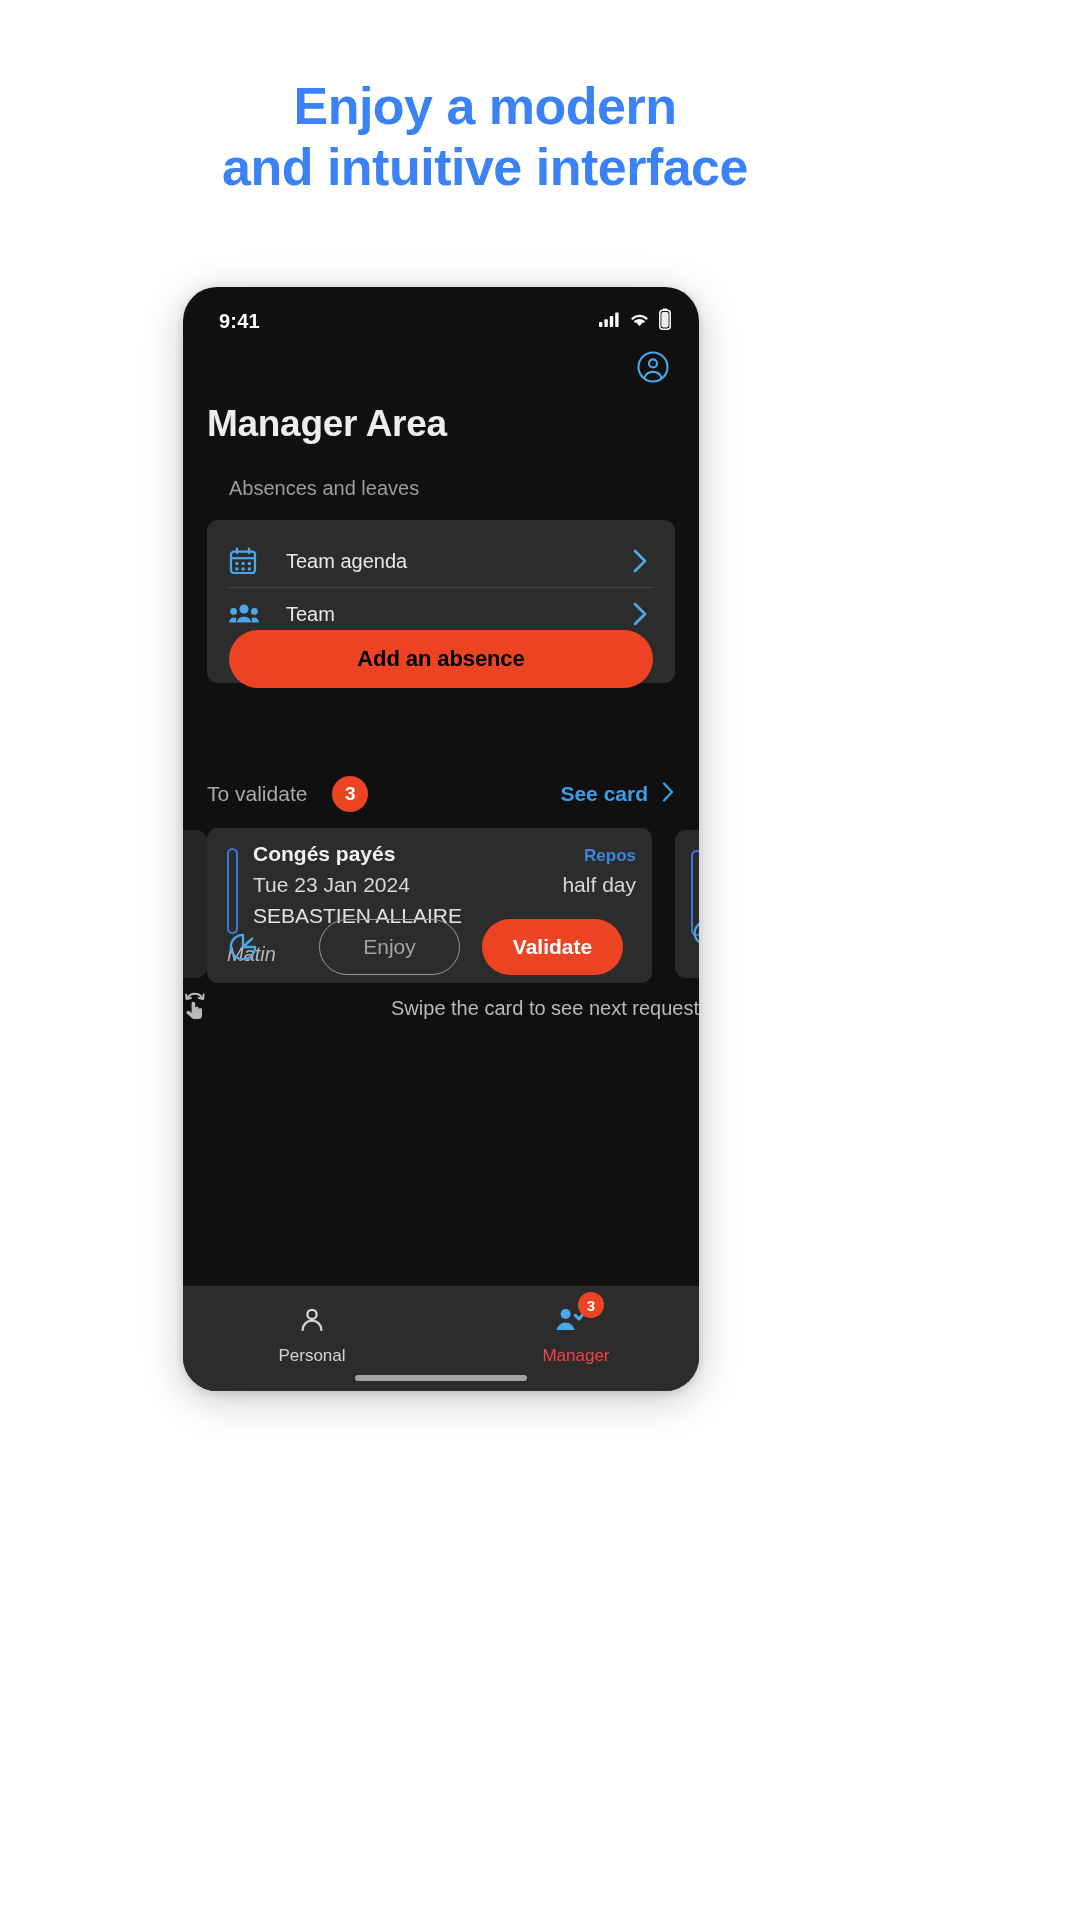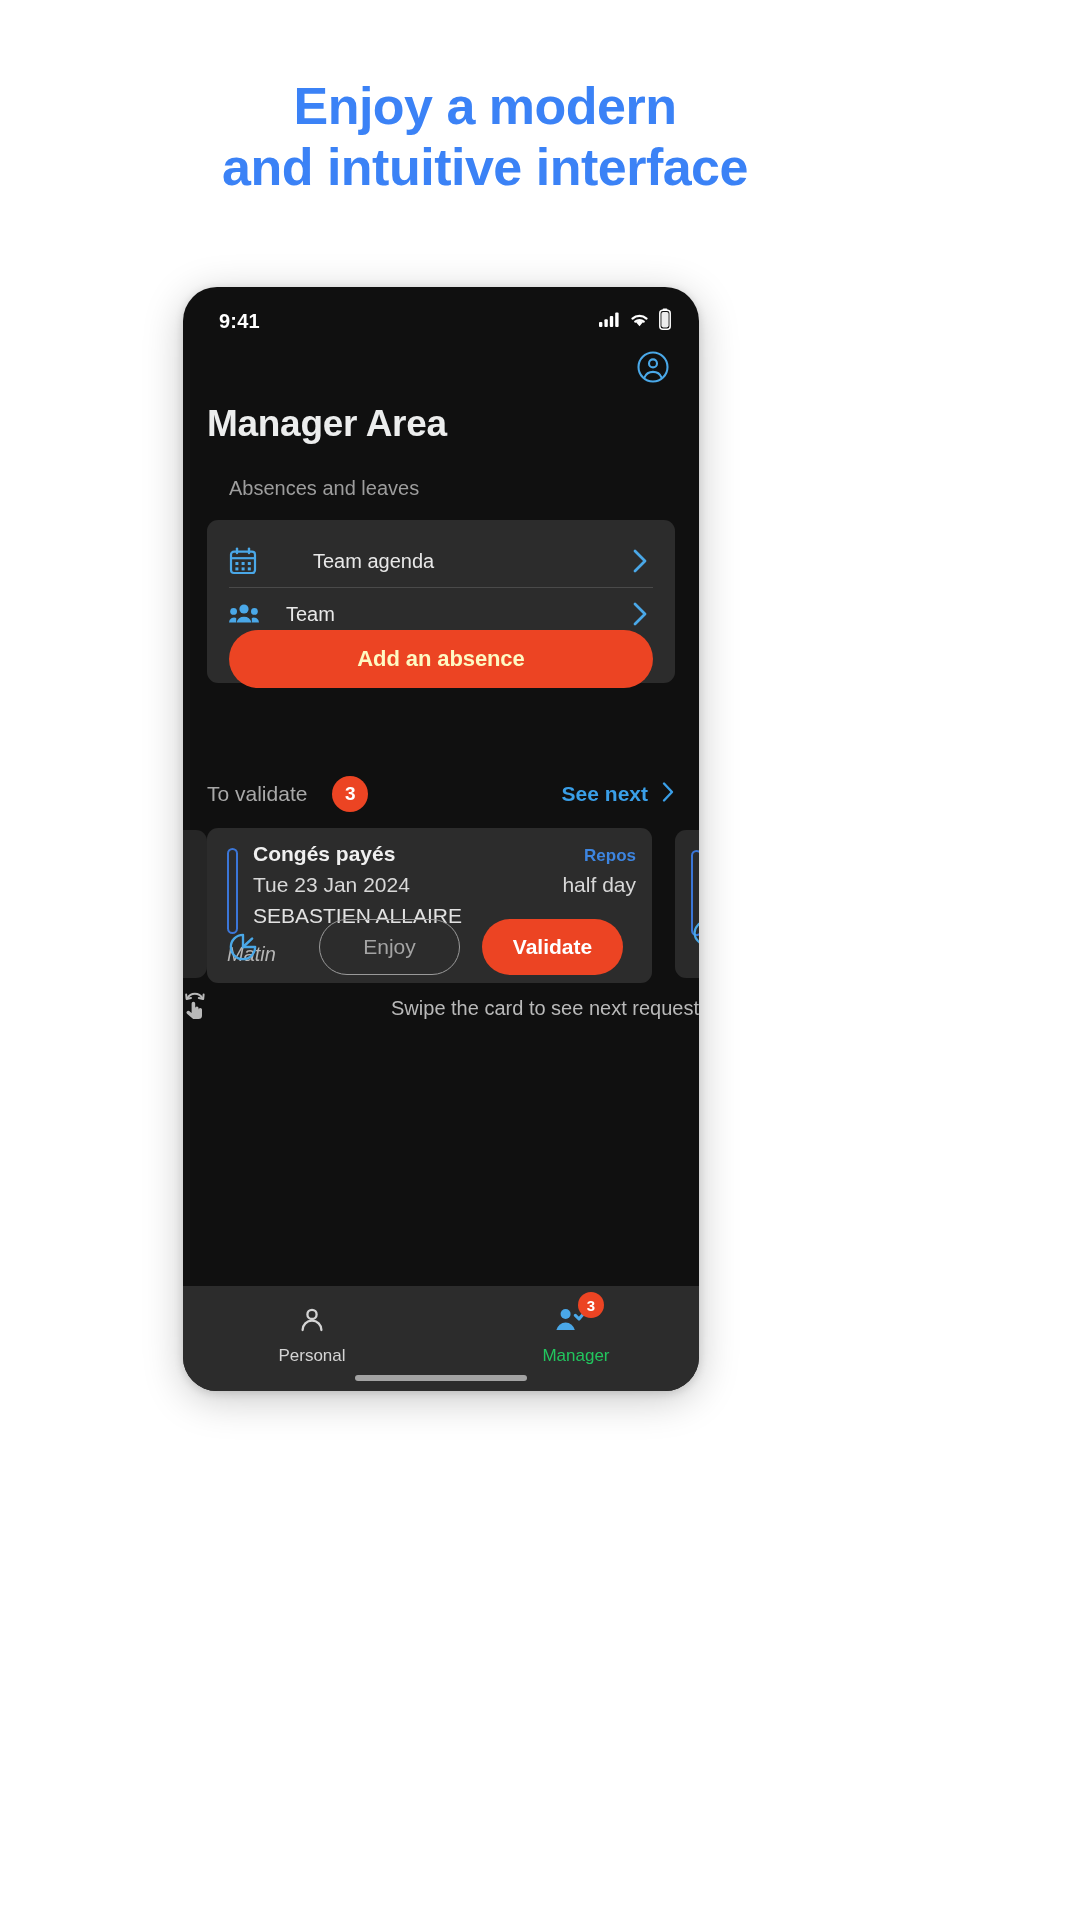--- a/index.html
+++ b/index.html
@@ -116,21 +116,21 @@
     border-radius: 11px;
   }
   .menu-row {
     position: relative;
     height: 52px;
     display: flex;
     align-items: center;
     padding: 0 26px 0 22px;
     cursor: pointer;
   }
-  .menu-row:first-child { margin-top: 15px; gap: 27px; }
+  .menu-row:first-child { margin-top: 15px; }
   .menu-icon {
     width: 36px;
     height: 30px;
     display: flex;
     align-items: center;
     justify-content: flex-start;
     flex: 0 0 auto;
   }
   .menu-label {
     flex: 1 1 auto;
@@ -150,21 +150,21 @@
   }
   .add-btn {
     position: absolute;
     left: 22px;
     top: 110px;
     width: 424px;
     height: 58px;
     background: #ec4423;
     border-radius: 29px;
     border: none;
-    color: #fef9c3;
+    color: #000000;
     font-size: 22px;
     font-weight: 700;
     font-family: "Liberation Sans", sans-serif;
     cursor: pointer;
     letter-spacing: -0.1px;
   }
 
   
   .validate-row {
     position: absolute;
@@ -373,21 +373,21 @@
     padding-top: 17px;
     cursor: pointer;
     position: relative;
   }
   .nav-icon-wrap { position: relative; height: 34px; display:flex; align-items:center; }
   .nav-label {
     margin-top: 9px;
     font-size: 17px;
   }
   .nav-label.inactive { color: #d4d4d4; }
-  .nav-label.active { color: #22c55e; margin-left: 12px; }
+  .nav-label.active { color: #ef4444; margin-left: 12px; }
   .nav-badge {
     position: absolute;
     top: -11px;
     right: -17px;
     min-width: 26px;
     height: 26px;
     padding: 0 6px;
     border-radius: 13px;
     background: #ec4423;
     color: #fff;
@@ -507,21 +507,21 @@
         </span>
       </div>
 
       <button class="add-btn">Add an absence</button>
     </div>
 
     <div class="validate-row">
       <span class="validate-label">To validate</span>
       <span class="count-badge">3</span>
       <span class="see-more">
-        <span class="see-more-label">See next</span>
+        <span class="see-more-label">See card</span>
         <span>
           <svg width="14" height="24" viewBox="0 0 14 24">
             <path d="M3 3.5 L11 12 L3 20.5" stroke="#3a9fe8" stroke-width="2.4" fill="none" stroke-linecap="round" stroke-linejoin="round"></path>
           </svg>
         </span>
       </span>
     </div>
 
     <div class="cards-wrap">
 

